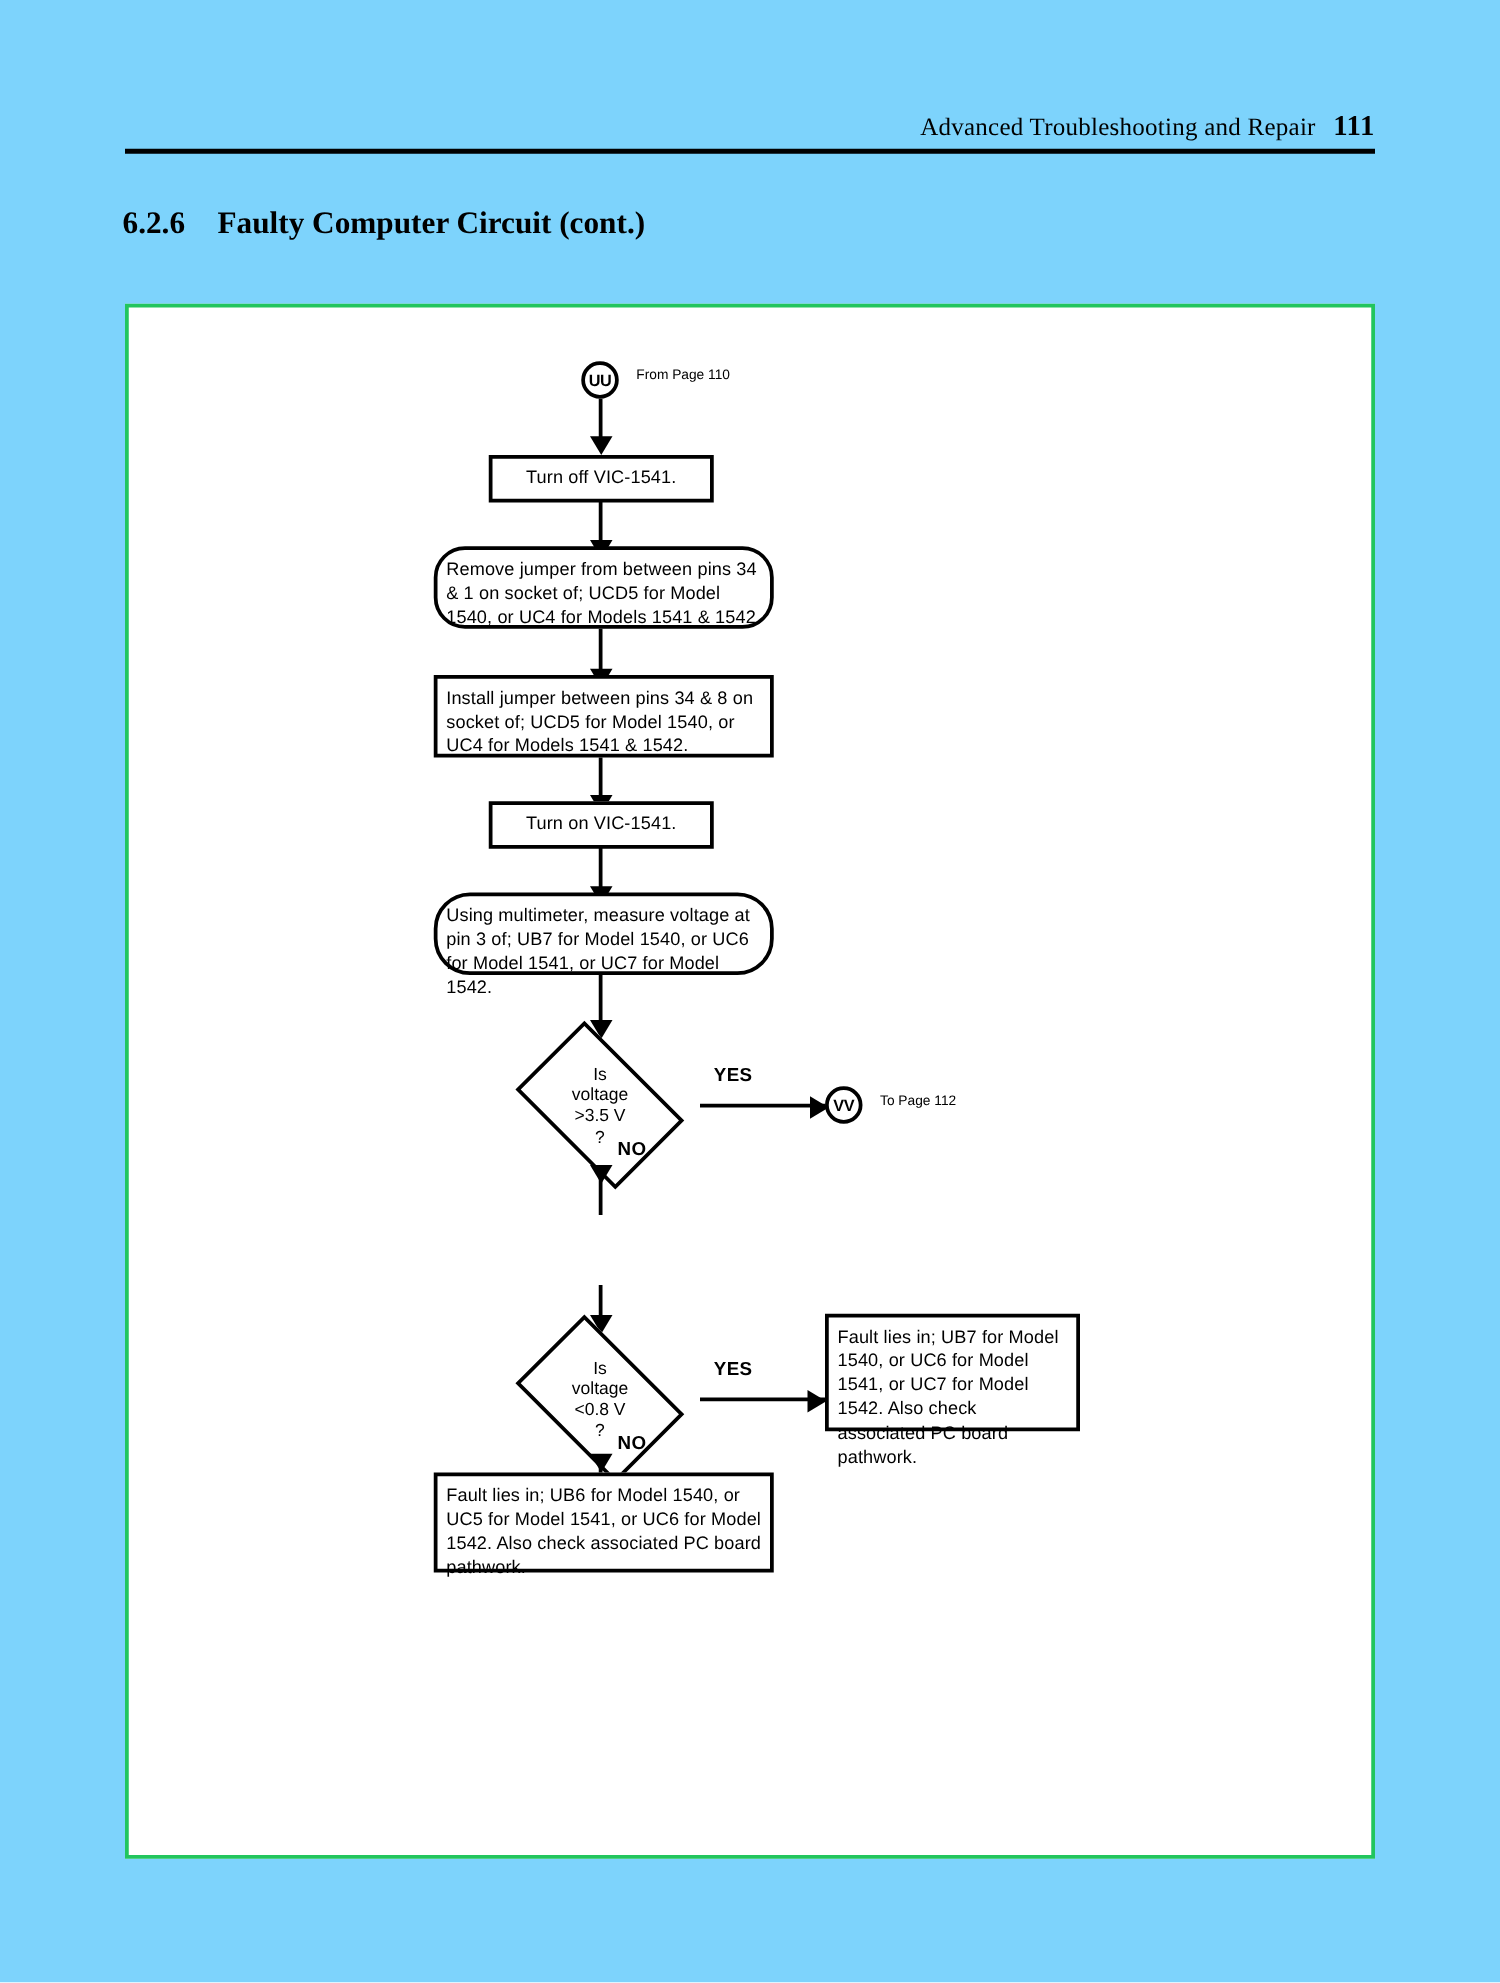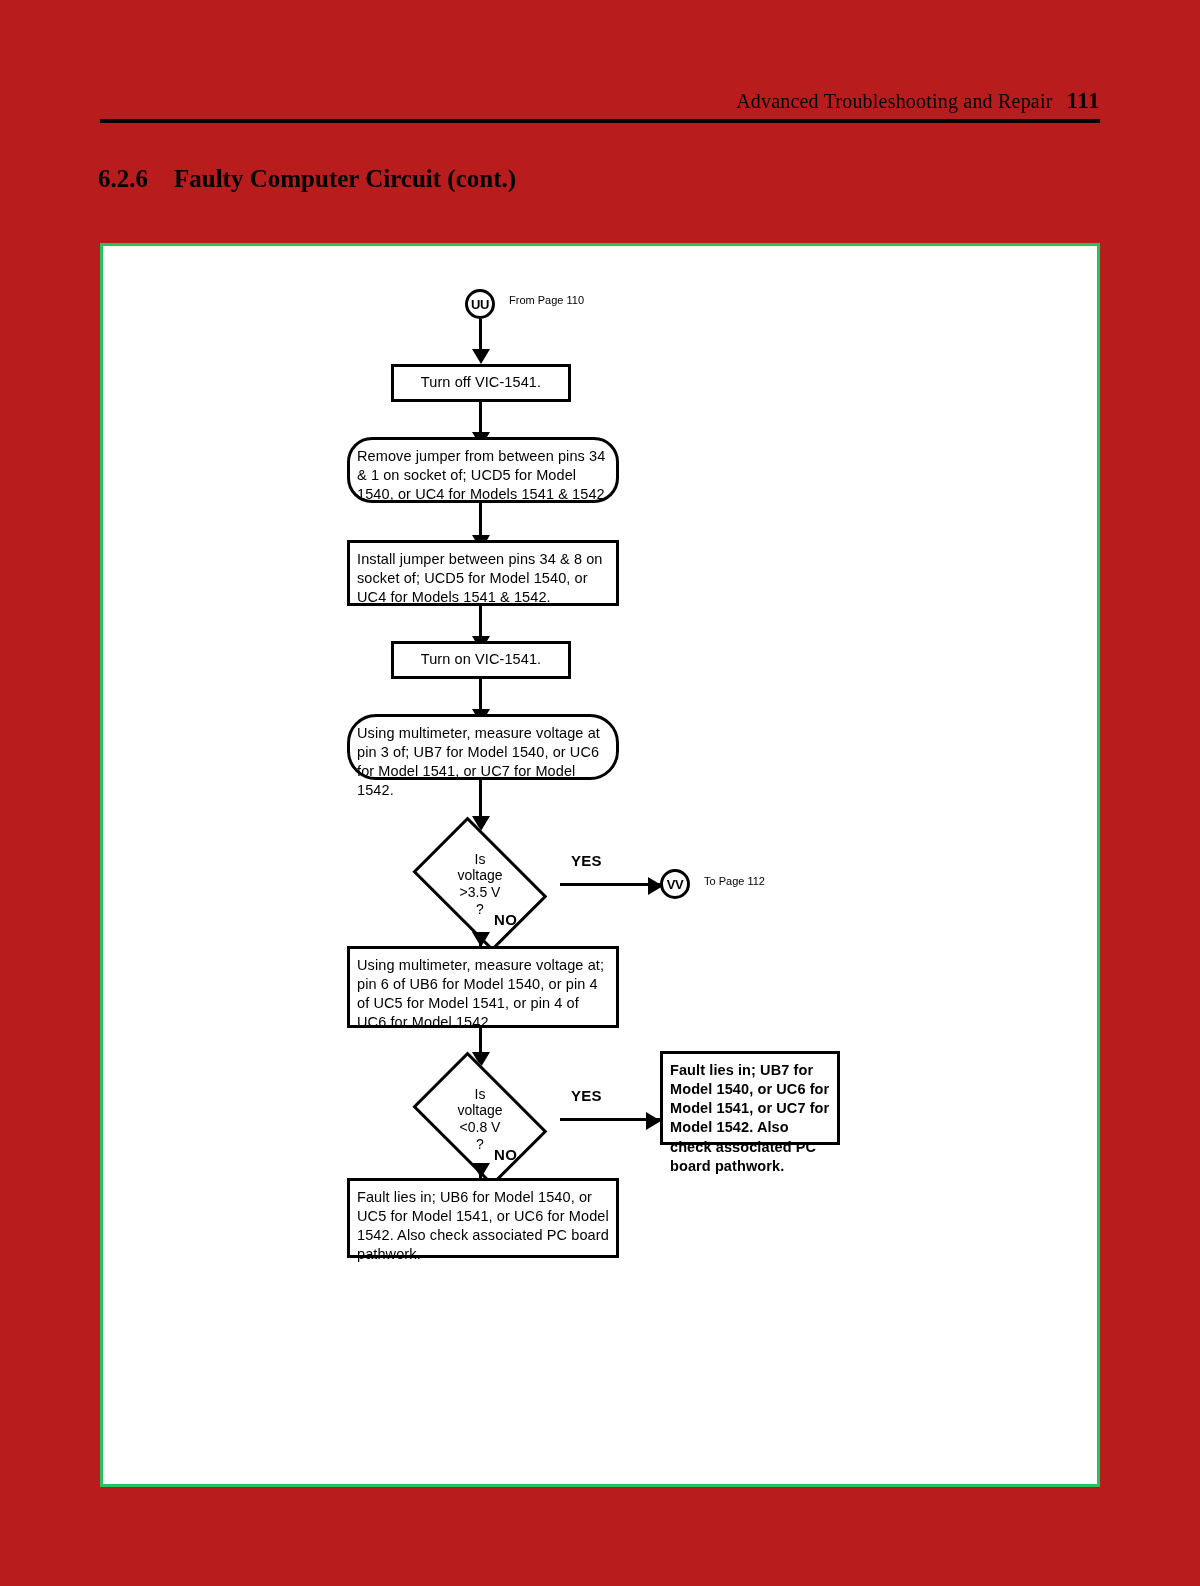--- a/index.html
+++ b/index.html
@@ -4,21 +4,21 @@
 <style>
   html, body {
     margin: 0;
     padding: 0;
     background: #ffffff;
   }
   #page {
     position: relative;
     width: 1200px;
     height: 1586px;
-    background: #b91c1c;
+    background: #7dd3fc;
     overflow: hidden;
     font-family: "Liberation Sans", sans-serif;
     color: #000000;
   }
 
   
   .header-text {
     position: absolute;
     right: 100px;
     top: 88px;
@@ -236,41 +236,38 @@
     <div class="hline" style="left:457px; top:637px; width:100px;"></div>
     <div class="arrow-right" style="left:545px; top:631px;"></div>
     <div class="branch-label" style="left:468px; top:606px;">YES</div>
     <div class="conn" style="left:557px; top:623px;">VV</div>
     <div class="conn-label" style="left:601px; top:629px;">To Page 112</div>
 
     <div class="vline" style="left:376px; top:690px; height:36px;"></div>
     <div class="branch-label" style="left:391px; top:665px;">NO</div>
     <div class="arrow-down" style="left:369px; top:686px;"></div>
 
-    <div class="node proc" style="left:244px; top:700px; width:272px; height:82px;">
-      <span>Using multimeter, measure voltage at; pin 6 of UB6 for Model 1540, or pin 4 of UC5 for Model 1541, or pin 4 of UC6 for  Model 1542.</span>
-    </div>
     <div class="vline" style="left:376px; top:782px; height:36px;"></div>
     <div class="arrow-down" style="left:369px; top:806px;"></div>
 
     <div class="diamond" style="left:297px; top:818px; width:160px; height:110px;">
       <div class="dshape"></div>
       <div class="dtext">
         <span>Is</span>
         <span>voltage</span>
         <span>&lt;0.8 V</span>
         <span>?</span>
       </div>
     </div>
 
     <div class="hline" style="left:457px; top:872px; width:110px;"></div>
     <div class="arrow-right" style="left:543px; top:866px;"></div>
     <div class="branch-label" style="left:468px; top:841px;">YES</div>
 
-    <div class="node proc" style="left:557px; top:805px; width:180px; height:94px;font-weight:bold;">
+    <div class="node proc" style="left:557px; top:805px; width:204px; height:94px;">
       <span>Fault lies in; UB7 for Model 1540, or UC6 for Model 1541, or UC7 for Model 1542.  Also check associated PC board pathwork.</span>
     </div>
 
     <div class="vline" style="left:376px; top:925px; height:32px;"></div>
     <div class="branch-label" style="left:391px; top:900px;">NO</div>
     <div class="arrow-down" style="left:369px; top:917px;"></div>
 
     <div class="node proc" style="left:244px; top:932px; width:272px; height:80px;">
       <span>Fault lies in; UB6 for Model 1540, or UC5 for Model 1541, or  UC6 for Model 1542.  Also check associated PC board pathwork.</span>
     </div>

